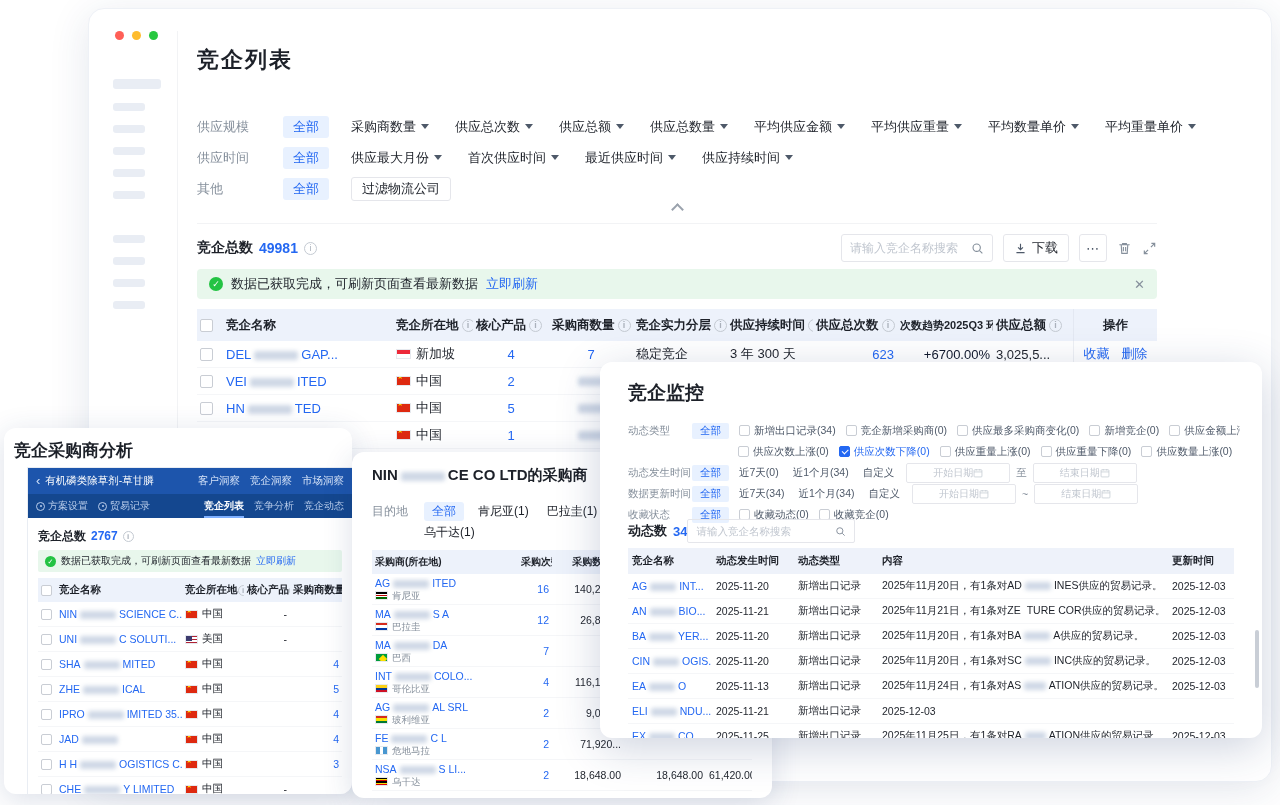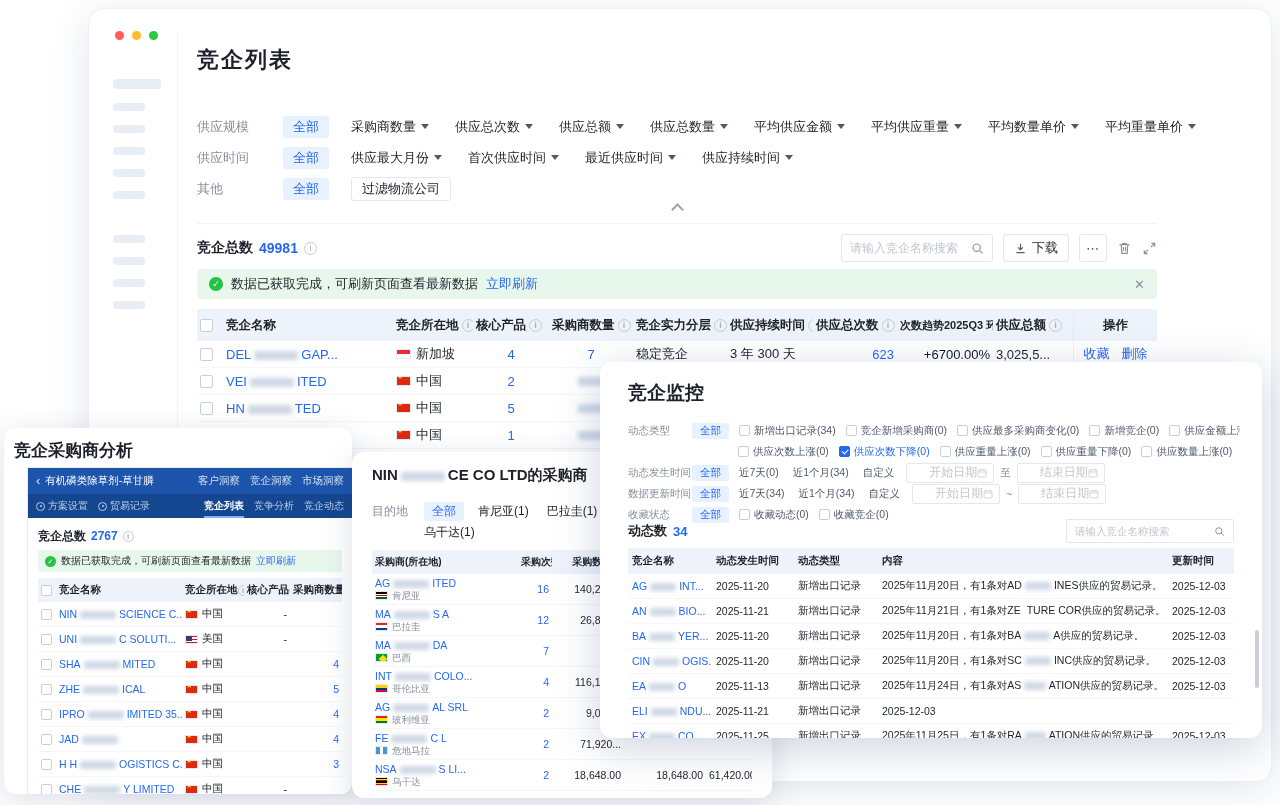--- a/index.html
+++ b/index.html
@@ -137,23 +137,23 @@
 .mo-lab{width:64px;color:#86909c;flex:none}
 .mo-tag{background:#e8f1ff;color:#2468f2;border-radius:2px;padding:1px 8px;margin-right:10px;flex:none;cursor:pointer}
 .mo-checks{display:flex;gap:10px}
 .ck{display:flex;align-items:center;gap:4px;color:#4e5969;cursor:pointer}
 .cbx{width:11px;height:11px;border:1px solid #c9cdd4;border-radius:2px;background:#fff;flex:none;position:relative}
 .ck.on{color:#2468f2}
 .ck.on .cbx{background:#2468f2;border-color:#2468f2}
 .ck.on .cbx::after{content:"";position:absolute;left:2px;top:2px;width:5px;height:2.5px;border-left:1.5px solid #fff;border-bottom:1.5px solid #fff;transform:rotate(-45deg)}
 .mo-row.indent{padding-left:110px}
 .mo-opts{display:flex;gap:14px;color:#4e5969;margin-right:12px}
-.d-input{width:88px;height:20px;border:1px solid #e5e6eb;border-radius:2px;display:flex;align-items:center;justify-content:flex-end;padding:0 6px;color:#c0c6cf;font-size:12px}
+.d-input{width:104px;height:20px;border:1px solid #e5e6eb;border-radius:2px;display:flex;align-items:center;justify-content:center;padding:0 6px;color:#c0c6cf;font-size:10px}
 .d-sep{margin:0 6px;color:#86909c}
-.mo-stats{position:absolute;left:28px;top:156px;width:606px;height:26px;display:flex;align-items:center;justify-content:space-between}
+.mo-stats{position:absolute;left:28px;top:156px;width:606px;height:26px;display:flex;align-items:center;justify-content:flex-start}
 .mo-stats-l{display:flex;align-items:center;gap:6px;font-size:13px;font-weight:700}
 .mo-search{width:168px;height:24px;border:1px solid #e5e6eb;border-radius:2px;display:flex;align-items:center;padding:0 8px;gap:6px}
 .mo-search input{border:none;outline:none;flex:1;font-size:10.5px;min-width:0;font-family:inherit}
 .mo-search input::placeholder{color:#c0c6cf}
 .mo-table{position:absolute;left:28px;top:186px;width:606px;height:190px;overflow:hidden;font-size:10.5px}
 .g-mon{display:grid;grid-template-columns:84px 82px 84px 290px 66px;align-items:center}
 .mo-head{background:#eef2fa;height:26px;font-weight:700;font-size:10.5px;color:#1d2129}
 .mo-trow{height:25px;border-bottom:1px solid #f5f6f8}
 .mo-cell{padding:0 4px;white-space:nowrap;overflow:hidden;display:flex;align-items:center;height:100%}
 .mo-scroll{position:absolute;right:3px;top:268px;width:4px;height:58px;background:#c9ced6;border-radius:2px}

